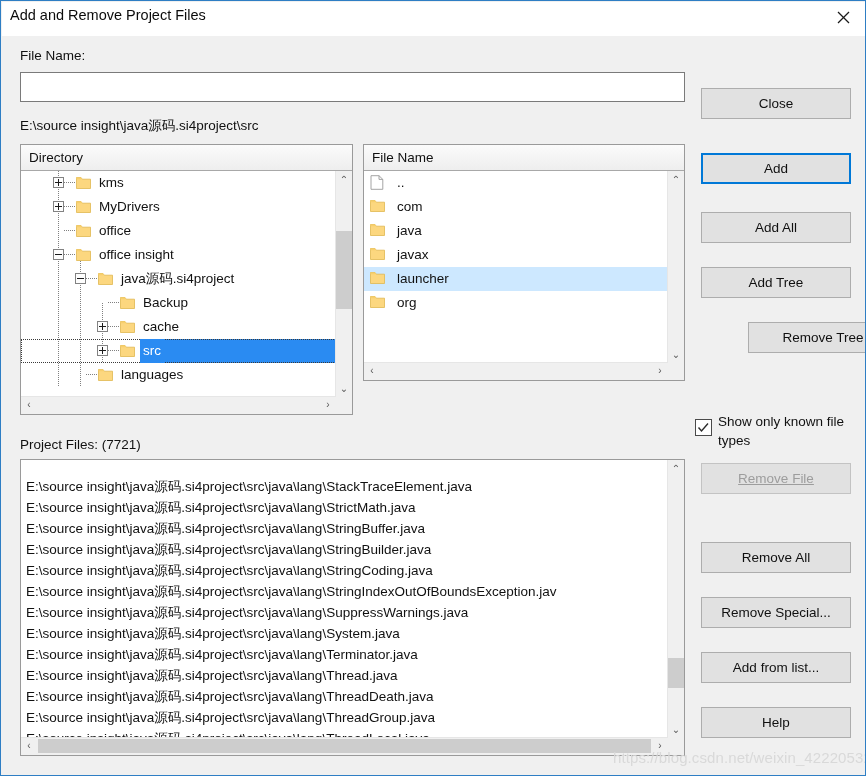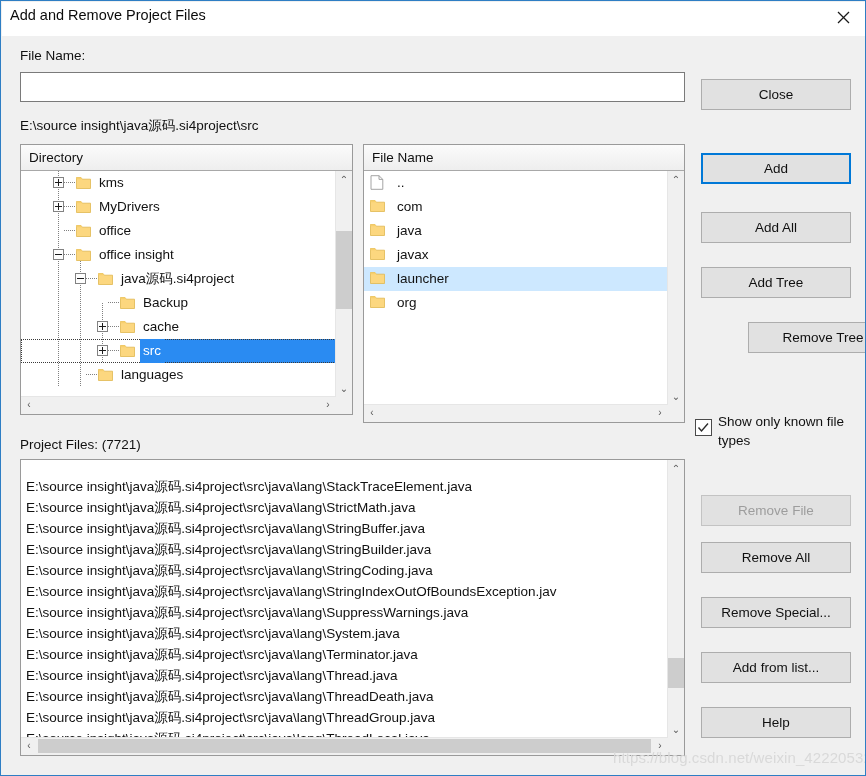--- a/index.html
+++ b/index.html
@@ -407,21 +407,21 @@
       <div class="sb-arrow" style="bottom:0;">⌄</div>
     </div>
 
     <div class="hscroll">
       <div class="sb-arrow" style="left:0; height:16px;">‹</div>
       <div class="sb-arrow" style="right:0; height:16px;">›</div>
     </div>
     <div class="sb-corner"></div>
   </div>
 
-  <div class="panel" id="file-panel" style="left:362px; top:143px; width:322px; height:279px;">
+  <div class="panel" id="file-panel" style="left:362px; top:143px; width:322px; height:237px;">
     <div class="panel-header">File Name</div>
     <div class="panel-body" id="file-body">
         <div class="file-row"><span class="file-icon"><svg width="14" height="15" viewBox="0 0 14 15">
               <path d="M1 0.7 L9 0.7 L12.8 4.4 L12.8 14.3 L1 14.3 Z" fill="#ffffff" stroke="#9a9a9a" stroke-width="0.9"></path>
               <path d="M9 0.7 L9 4.4 L12.8 4.4" fill="none" stroke="#9a9a9a" stroke-width="0.9"></path>
             </svg></span><span class="file-label">..</span></div>
         <div class="file-row"><span class="file-icon"><svg width="15" height="13" viewBox="0 0 15 13">
               <path d="M0.5 1.5 L5 1.5 L6.3 3.2 L14.5 3.2 L14.5 12.5 L0.5 12.5 Z" fill="#fcd77f" stroke="#e0b84f" stroke-width="0.8"></path>
               <path d="M0.5 1.5 L5 1.5 L6.3 3.2 L0.5 3.2 Z" fill="#f7cf6d"></path>
             </svg></span><span class="file-label">com</span></div>
@@ -481,38 +481,38 @@
     </div>
 
     <div class="hscroll">
       <div class="sb-arrow" style="left:0; height:16px;">‹</div>
       <div class="sb-thumb" style="top:1px; left:17px; right:17px; height:14px;"></div>
       <div class="sb-arrow" style="right:0; height:16px;">›</div>
     </div>
     <div class="sb-corner"></div>
   </div>
 
-  <button class="btn" style="left:700px; top:78px;">Close</button>
+  <button class="btn" style="left:700px; top:87px;">Close</button>
 
   <button class="btn focused" style="left:700px; top:152px;">Add</button>
 
   <button class="btn" style="left:700px; top:211px;">Add All</button>
 
   <button class="btn" style="left:700px; top:266px;">Add Tree</button>
 
   <button class="btn" style="left:700px; top:321px;margin-left:47px;">Remove Tree</button>
 
   <div id="chk-known">
     <svg width="13" height="13" viewBox="0 0 13 13">
       <polyline points="1.5,6.5 4.5,10 11,2.5" fill="none" stroke="#2b2b2b" stroke-width="1.4"></polyline>
     </svg>
   </div>
   <div id="chk-label">Show only known file types</div>
 
-  <button class="btn disabled" style="left:700px; top:494px;" disabled="">Remove File</button>
+  <button class="btn disabled" style="left:700px; top:462px;text-decoration:underline;" disabled="">Remove File</button>
 
   <button class="btn" style="left:700px; top:541px;">Remove All</button>
 
   <button class="btn" style="left:700px; top:596px;">Remove Special...</button>
 
   <button class="btn" style="left:700px; top:651px;">Add from list...</button>
 
   <button class="btn" style="left:700px; top:706px;">Help</button>
 
   <div id="watermark">https://blog.csdn.net/weixin_42220532</div>

